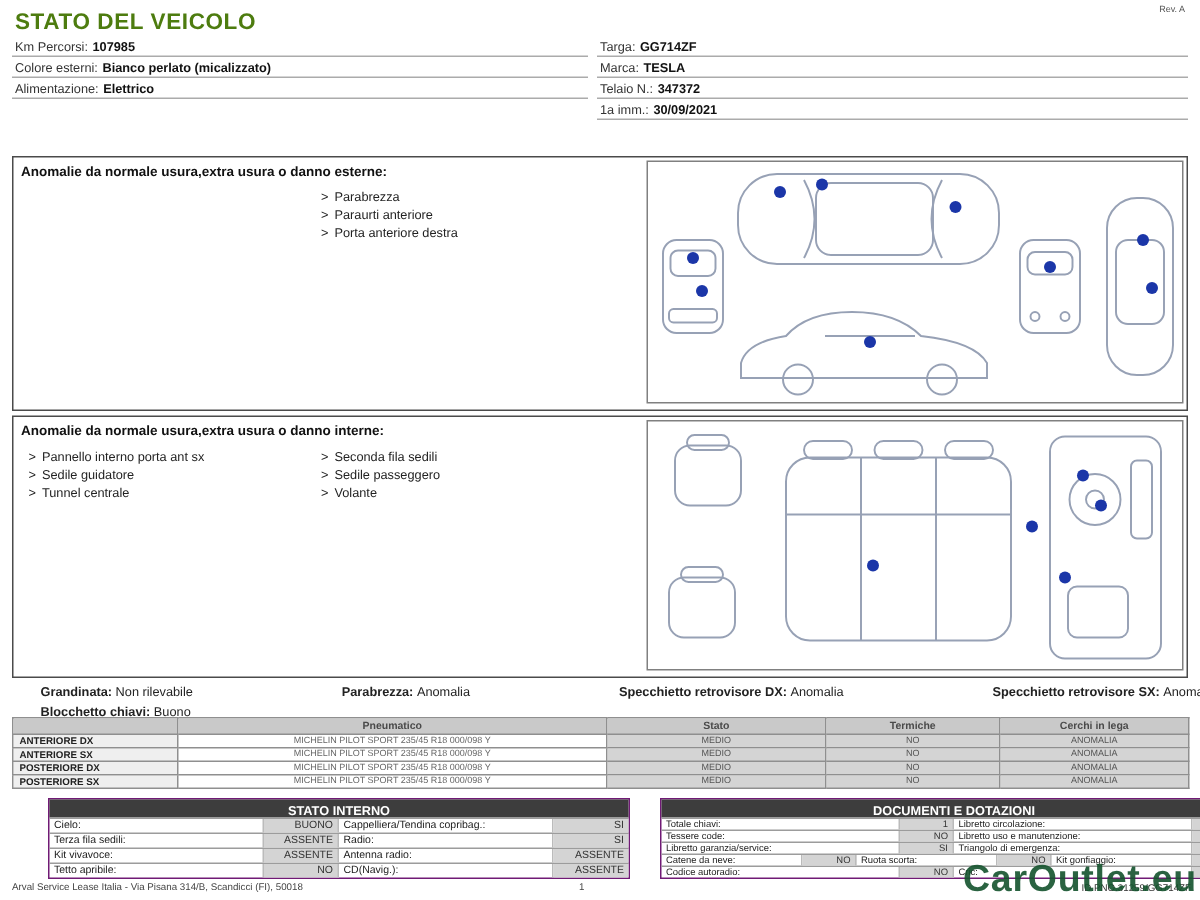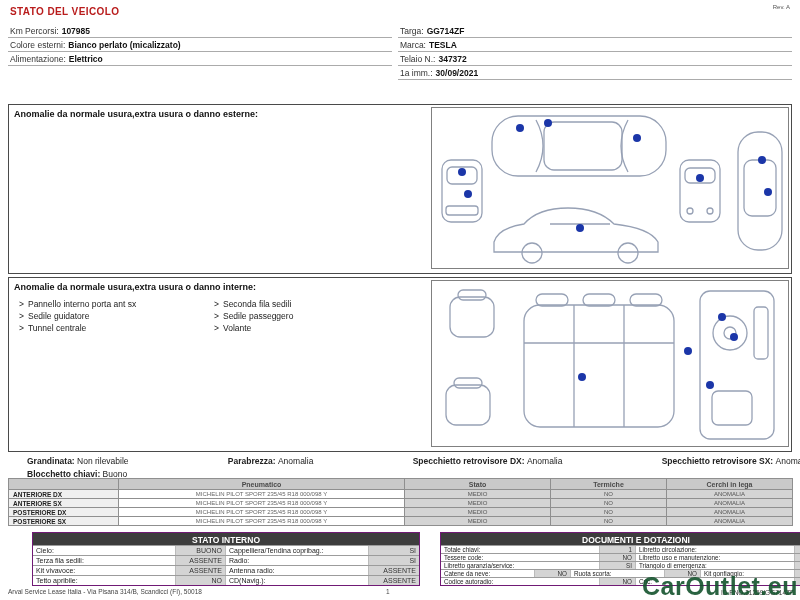--- a/index.html
+++ b/index.html
@@ -1,19 +1,19 @@
 <!DOCTYPE html>
 <html><head>
 <meta charset="utf-8">
 <style>
   * { margin:0; padding:0; box-sizing:border-box; }
   body { font-family:"Liberation Sans", sans-serif; background:#e8e8e8; }
   .page { position:relative; width:800px; height:600px; background:#ffffff; overflow:hidden; color:#222; }
 
-  .title { position:absolute; left:10px; top:6px; font-size:10px; font-weight:bold; color:#b91c1c; letter-spacing:.4px; }
+  .title { position:absolute; left:10px; top:6px; font-size:15px; font-weight:bold; color:#4d7c0f; letter-spacing:.4px; }
   .rev   { position:absolute; right:10px; top:4px; font-size:6px; color:#555; }
 
   .info-col { position:absolute; top:24px; }
   .info-left  { left:8px;   width:384px; }
   .info-right { left:398px; width:394px; }
   .field-row { border-bottom:1px solid #ababab; padding:2px 2px 1px; font-size:8.5px; min-height:13px; line-height:10px; }
   .flbl { color:#333; }
   .fval { font-weight:bold; color:#111; margin-left:3px; }
 
   .sec { position:absolute; left:8px; width:784px; border:1px solid #4a4a4a; background:#fff; }
@@ -77,20 +77,25 @@
     </div>
   <div class="info-col info-right">
       <div class="field-row"><span class="flbl">Targa:</span><span class="fval">GG714ZF</span></div>
       <div class="field-row"><span class="flbl">Marca:</span><span class="fval">TESLA</span></div>
       <div class="field-row"><span class="flbl">Telaio N.:</span><span class="fval">347372</span></div>
       <div class="field-row"><span class="flbl">1a imm.:</span><span class="fval">30/09/2021</span></div>
     </div>
 
   <div class="sec" id="sec-ext">
     <div class="sec-title">Anomalie da normale usura,extra usura o danno esterne:</div>
+    <div class="anom-col col2">
+        <div class="anom-item"><span class="marker">&gt;</span><span>Parabrezza</span></div>
+        <div class="anom-item"><span class="marker">&gt;</span><span>Paraurti anteriore</span></div>
+        <div class="anom-item"><span class="marker">&gt;</span><span>Porta anteriore destra</span></div>
+      </div>
     <div class="diagram">
       <svg viewBox="0 0 356 160">
         <g class="carline">
           <g>
             <rect x="10" y="52" width="40" height="62" rx="9"></rect>
             <rect x="15" y="59" width="30" height="17" rx="5"></rect>
             <rect x="14" y="98" width="32" height="9" rx="3"></rect>
           </g>
           <g>
             <rect x="60" y="8" width="174" height="60" rx="26"></rect>

